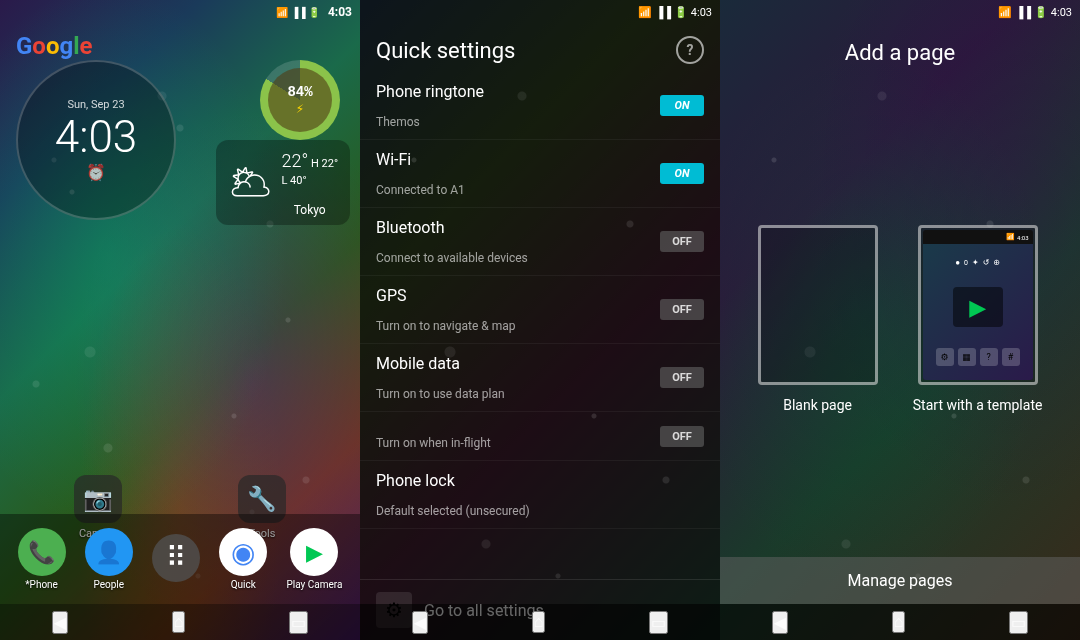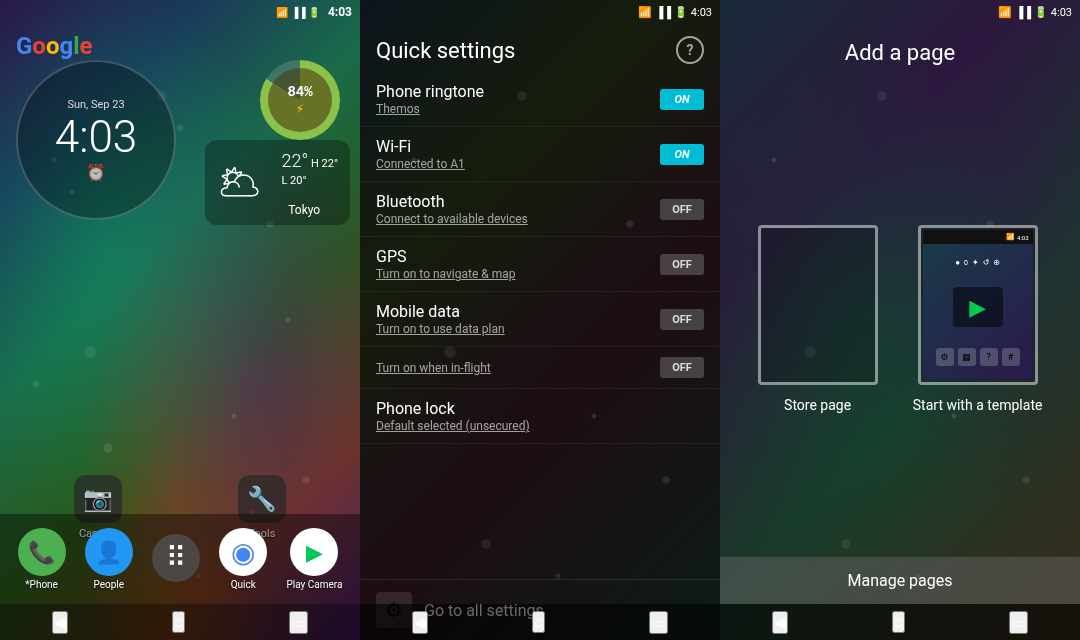--- a/index.html
+++ b/index.html
@@ -169,21 +169,20 @@
       display: flex;
       align-items: center;
       gap: 8px;
     }
     .weather-icon {
       font-size: 36px;
     }
     .weather-info {
       font-size: 11px;
       line-height: 1.4;
-      margin-left: 11px;
     }
     .weather-temp {
       font-size: 18px;
       font-weight: 300;
     }
     .weather-city {
       font-size: 12px;
       text-align: center;
       margin-top: 14px;
     }
@@ -354,22 +353,21 @@
       flex: 1;
     }
     .qs-item-name {
       color: white;
       font-size: 16px;
       font-weight: 400;
     }
     .qs-item-desc {
       color: rgba(255,255,255,0.6);
       font-size: 12px;
-      margin-top: 1px;
-      text-decoration: underline;
+      margin-top: 14px;
     }
     .qs-toggle {
       padding: 4px 10px;
       border-radius: 3px;
       font-size: 11px;
       font-weight: bold;
       min-width: 44px;
       text-align: center;
     }
     .qs-toggle-on {
@@ -607,21 +605,21 @@
       </div>
     </div>
   </div>
 
   <div class="weather-widget">
     <div class="weather-icon">🌥</div>
     <div>
       <div class="weather-info">
         <span class="weather-temp">22°</span>
         <span>H 22°</span><br>
-        <span>L 20°</span>
+        <span>L 40°</span>
       </div>
       <div class="weather-city">Tokyo</div>
     </div>
   </div>
 
   <div class="home-app-icons">
     <div class="app-icon-item">
       <div class="app-icon-circle camera-icon-bg">📷</div>
       <span class="app-icon-label">Camera</span>
     </div>
@@ -762,21 +760,21 @@
     <div class="ap-header">
       <span class="ap-title">Add a page</span>
     </div>
 
     <div class="ap-options">
 
       <div class="ap-option">
         <div class="ap-option-box">
           
         </div>
-        <span class="ap-option-label">Store page</span>
+        <span class="ap-option-label">Blank page</span>
       </div>
 
       <div class="ap-option">
         <div class="ap-option-box" style="padding:0; overflow:hidden;">
           <div class="mini-phone">
             <div class="mini-status">
               <span>📶</span>
                 <span style="font-size:6px;">4:03</span>
             </div>
             <div class="mini-body">

